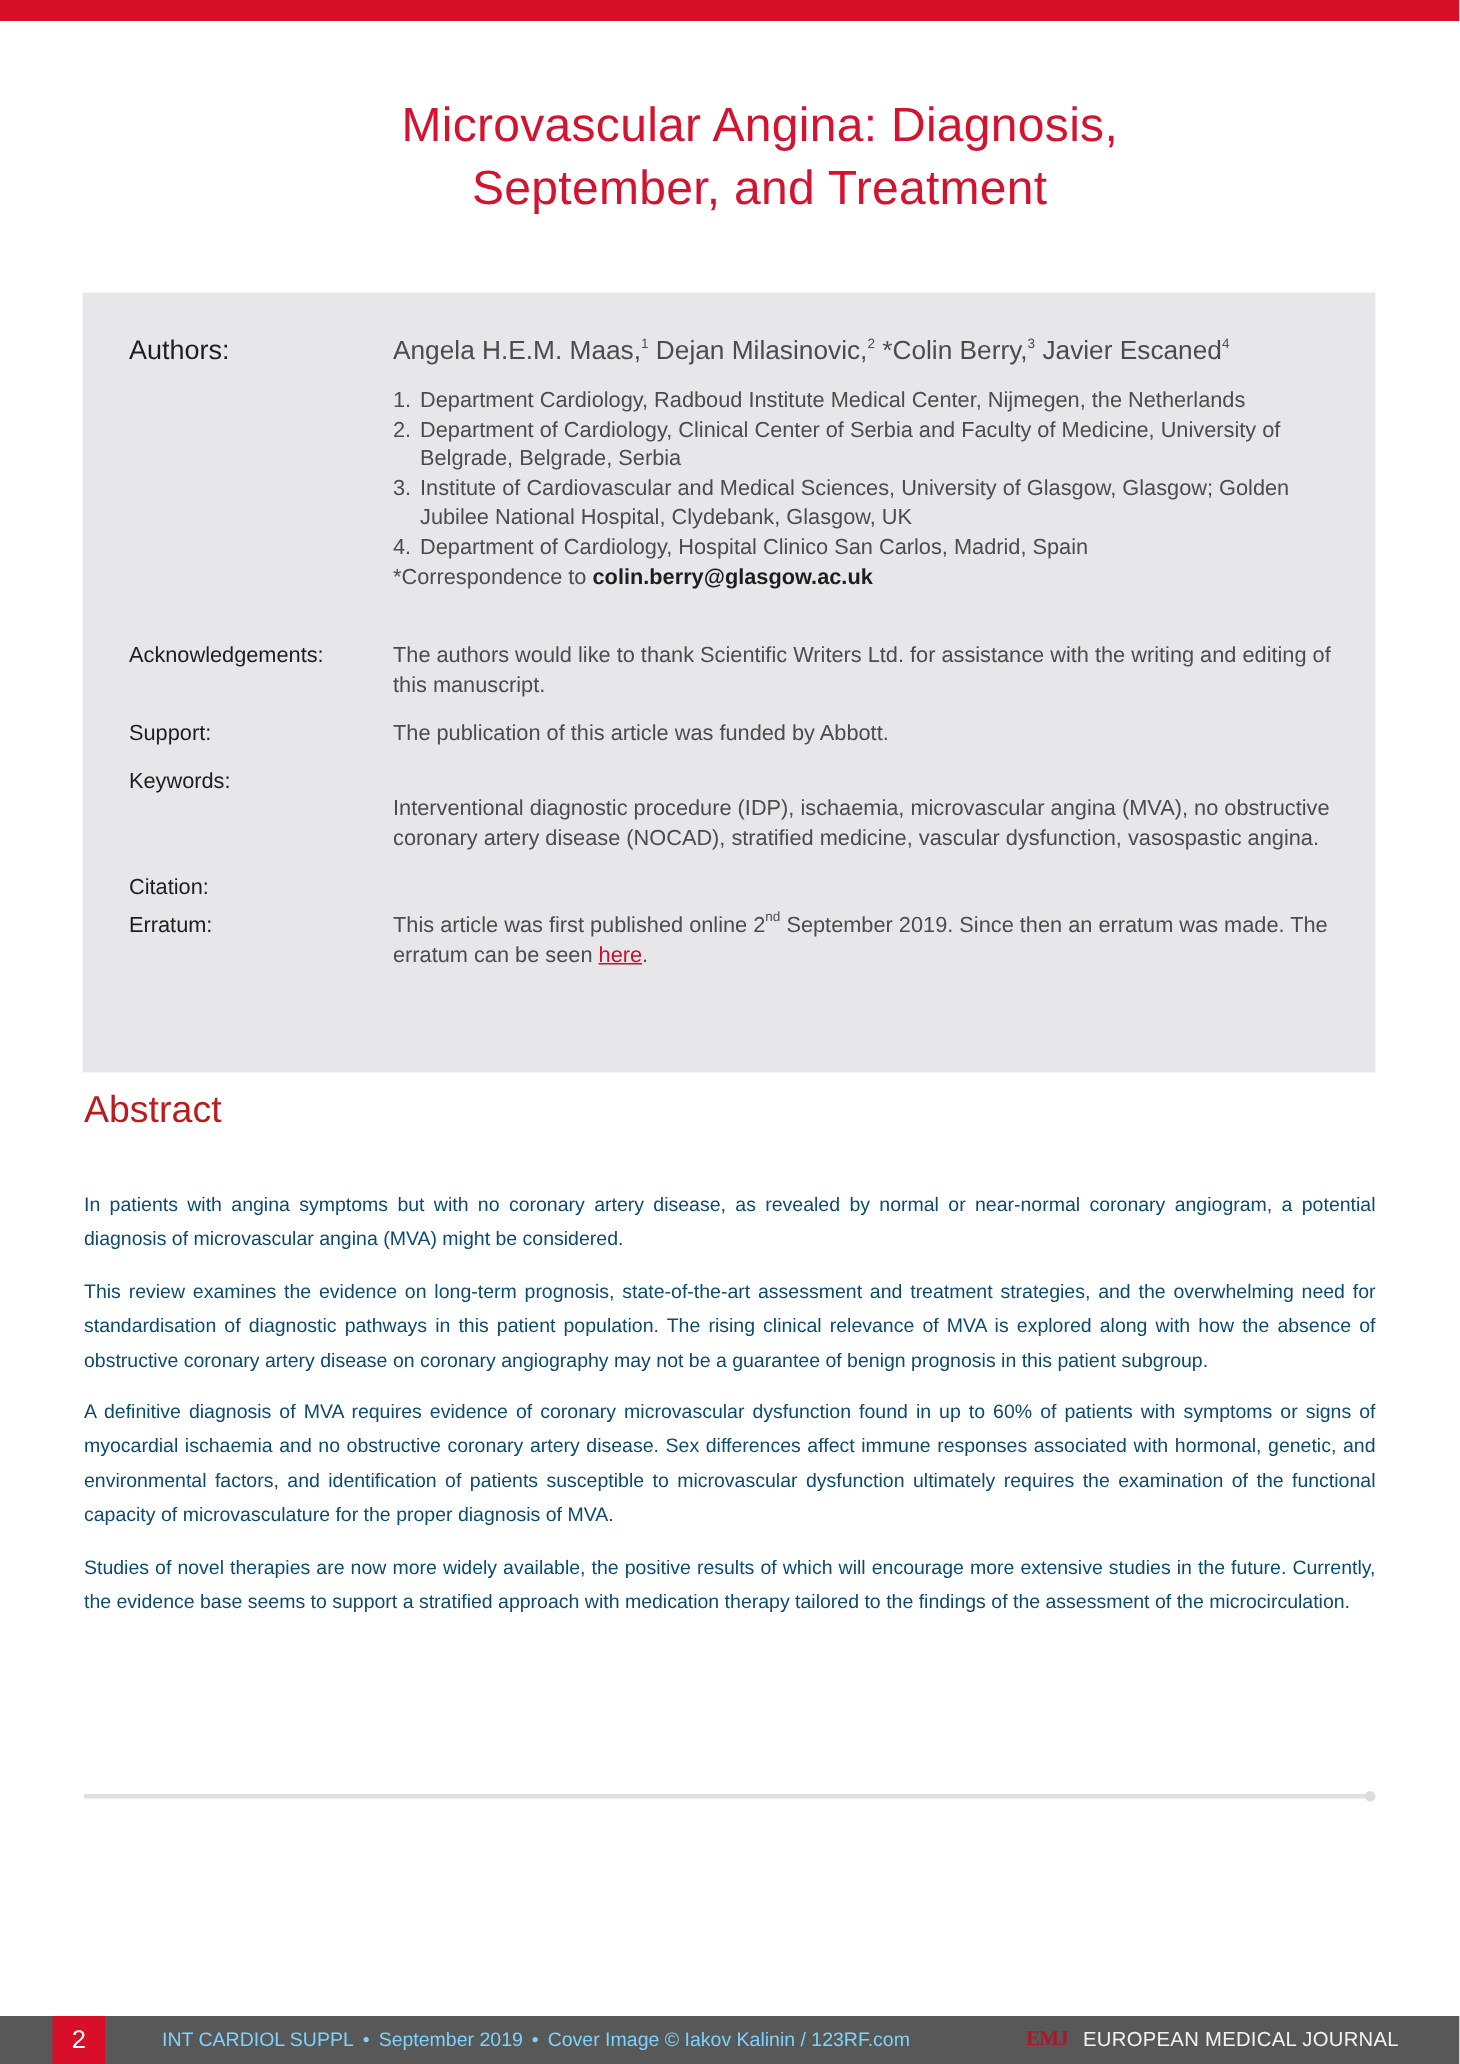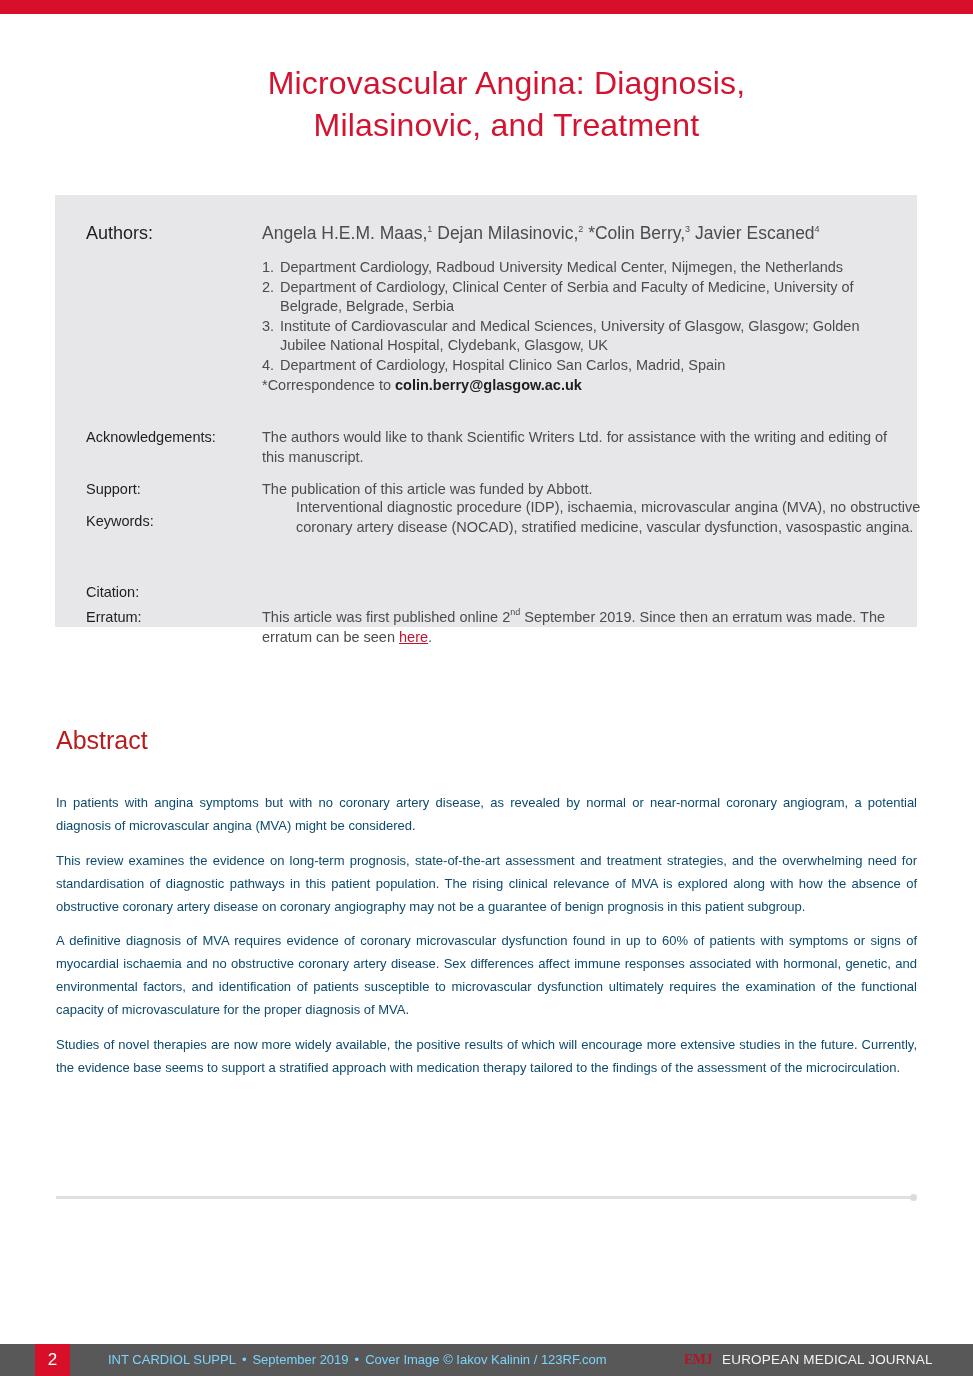--- a/index.html
+++ b/index.html
@@ -8,21 +8,21 @@
     background: #ffffff;
     font-family: "Liberation Sans", "DejaVu Sans", sans-serif;
   }
   .top-bar { position: absolute; left: 0; top: 0; width: 973px; height: 14px; background: #d80f28; }
   .title {
     position: absolute; left: 0; top: 62px; width: 973px; text-align: center;
     color: #d3132f; font-size: 32px; line-height: 42px; font-weight: normal;
     letter-spacing: 0.2px;
   }
   .info-box {
-    position: absolute; left: 55px; top: 195px; width: 862px; height: 432px;
+    position: absolute; left: 55px; top: 195px; width: 862px; height: 520px;
     background: #e7e7e9;
   }
   .label {
     position: absolute; left: 31px; color: #1e1e1e; font-size: 14.5px; line-height: 19.5px;
   }
   .value {
     position: absolute; left: 207px; width: 630px; color: #4c4c4c; font-size: 14.5px; line-height: 19.5px;
   }
   .authors-label { font-size: 18px; line-height: 24px; }
   .authors-value { font-size: 17.5px; line-height: 24px; color: #4c4c4c; white-space: nowrap; }
@@ -65,46 +65,46 @@
     position: absolute; left: 722px; top: 0; color: #f2f2f2; font-size: 13.5px; line-height: 32px; white-space: nowrap; letter-spacing: 0.2px;
   }
 </style>
 </head>
 <body>
 
 <div class="top-bar"></div>
 
 <h1 class="title" style="margin:0;padding-left:20px;">
   <span>Microvascular Angina: Diagnosis,</span><br>
-  <span>Milasinovic, and Treatment</span>
+  <span>September, and Treatment</span>
 </h1>
 
 <div class="info-box">
 
   <div class="label authors-label" style="top:26px;">Authors:</div>
   <div class="value authors-value" style="top:26px;">
     <span>Angela H.E.M. Maas,</span><sup>1</sup><span> Dejan Milasinovic,</span><sup>2</sup><span> *Colin Berry,</span><sup>3</sup><span> Javier Escaned</span><sup>4</sup>
   </div>
 
   <div class="affil" style="top:63px;">
-    <div class="affil-item"><span class="num">1.</span><span>Department Cardiology, Radboud University Medical Center, Nijmegen, the Netherlands</span></div>
+    <div class="affil-item"><span class="num">1.</span><span>Department Cardiology, Radboud Institute Medical Center, Nijmegen, the Netherlands</span></div>
     <div class="affil-item"><span class="num">2.</span><span>Department of Cardiology, Clinical Center of Serbia and Faculty of Medicine, University of Belgrade, Belgrade, Serbia</span></div>
     <div class="affil-item"><span class="num">3.</span><span>Institute of Cardiovascular and Medical Sciences, University of Glasgow, Glasgow; Golden Jubilee National Hospital, Clydebank, Glasgow, UK</span></div>
     <div class="affil-item"><span class="num">4.</span><span>Department of Cardiology, Hospital Clinico San Carlos, Madrid, Spain</span></div>
     <div><span>*Correspondence to </span><span class="dark">colin.berry@glasgow.ac.uk</span></div>
   </div>
 
   <div class="label" style="top:233px;text-align:right;">Acknowledgements:</div>
   <div class="value" style="top:233px;">The authors would like to thank Scientific Writers Ltd. for assistance with the writing and editing of this manuscript.</div>
 
   <div class="label" style="top:285px;">Support:</div>
   <div class="value" style="top:285px;">The publication of this article was funded by Abbott.</div>
 
   <div class="label" style="top:317px;">Keywords:</div>
-  <div class="value" style="top:303px;margin-left:34px;">Interventional diagnostic procedure (IDP), ischaemia, microvascular angina (MVA), no obstructive coronary artery disease (NOCAD), stratified medicine, vascular dysfunction, vasospastic angina.</div>
+  <div class="value" style="top:335px;">Interventional diagnostic procedure (IDP), ischaemia, microvascular angina (MVA), no obstructive coronary artery disease (NOCAD), stratified medicine, vascular dysfunction, vasospastic angina.</div>
 
   <div class="label" style="top:388px;">Citation:</div>
 
   <div class="label" style="top:413px;">Erratum:</div>
   <div class="value" style="top:413px;"><span>This article was first published online 2</span><sup>nd</sup><span> September 2019. Since then an erratum was made. The erratum can be seen </span><a class="link">here</a><span>.</span></div>
 </div>
 
 <h2 class="abstract-heading" style="margin:0; font-weight:normal;">Abstract</h2>
 
 <div class="abstract">

